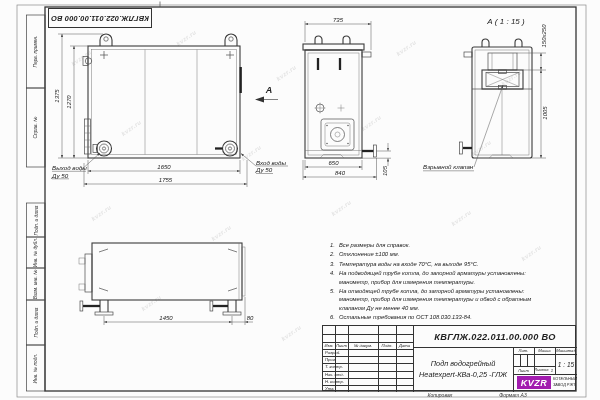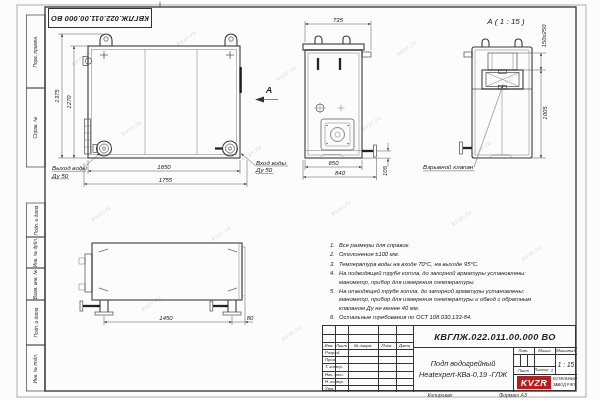--- a/index.html
+++ b/index.html
@@ -29,21 +29,21 @@
   .ntext{flex:1;}
   #tblock{position:absolute;left:322px;top:325px;width:254px;height:66px;border:1.2px solid #333;box-sizing:border-box;}
   #tblock i{position:absolute;background:#333;display:block;}
   #tblock .vl{width:0.7px;}
   #tblock .hl{height:0.7px;}
   .tc{position:absolute;display:flex;align-items:center;justify-content:center;font:italic 4.2px "Liberation Sans",sans-serif;color:#222;white-space:nowrap;}
   .tl{justify-content:flex-start;padding-left:2px;box-sizing:border-box;}
   .docnum{font:italic bold 9.2px "Liberation Sans",sans-serif;letter-spacing:.3px;}
   .pname{flex-direction:column;font:italic 7.3px "Liberation Sans",sans-serif;line-height:1.4;}
   .scale{font:italic 6.5px "Liberation Sans",sans-serif;}
-  .logo{position:absolute;background:#b91c1c;color:#fff;display:flex;align-items:center;justify-content:center;font:italic bold 9px "Liberation Sans",sans-serif;letter-spacing:.5px;}
+  .logo{position:absolute;background:#a21caf;color:#fff;display:flex;align-items:center;justify-content:center;font:italic bold 9px "Liberation Sans",sans-serif;letter-spacing:.5px;}
   .company{position:absolute;display:flex;flex-direction:column;justify-content:center;font:italic 3.8px "Liberation Sans",sans-serif;color:#222;line-height:1.5;}
   .botlab{position:absolute;font:italic 5px "Liberation Sans",sans-serif;color:#333;}
 </style>
 </head>
 <body>
 
 <div class="sheet">
 
   <span class="wm" style="left:70px;top:55px">kvzr.ru</span>
   <span class="wm" style="left:175px;top:35px">kvzr.ru</span>
@@ -311,21 +311,21 @@
     <b class="tc" style="left:73px;top:16px;width:17px;height:7px">Дата</b>
     <b class="tc tl" style="left:0;top:23px;width:25px;height:7.2px">Разраб.</b>
     <b class="tc tl" style="left:0;top:30.2px;width:25px;height:7.2px">Пров.</b>
     <b class="tc tl" style="left:0;top:37.3px;width:25px;height:7.2px">Т. контр.</b>
     <b class="tc tl" style="left:0;top:44.5px;width:25px;height:7.2px">Нач. отд.</b>
     <b class="tc tl" style="left:0;top:51.7px;width:25px;height:7.2px">Н. контр.</b>
     <b class="tc tl" style="left:0;top:58.8px;width:25px;height:7.2px">Утв.</b>
     <b class="tc docnum" style="left:90px;top:0;width:164px;height:21px">КВГЛЖ.022.011.00.000 ВО</b>
     <div class="tc pname" style="left:90px;top:21px;width:100px;height:45px">
       <span>Подп водогрейный</span>
-      <span>Heatexpert-КВа-0,19 -ГЛЖ</span>
+      <span>Heatexpert-КВа-0,25 -ГЛЖ</span>
     </div>
     <b class="tc" style="left:190px;top:21px;width:21px;height:7px">Лит.</b>
     <b class="tc" style="left:211px;top:21px;width:21px;height:7px">Масса</b>
     <b class="tc" style="left:232px;top:21px;width:22px;height:7px">Масштаб</b>
     <b class="tc scale" style="left:232px;top:28px;width:22px;height:20px">1 : 15</b>
     <b class="tc" style="left:190px;top:40px;width:21px;height:8px">Лист</b>
     <b class="tc" style="left:211px;top:40px;width:15px;height:8px;font-size:3.8px">Листов</b>
     <b class="tc" style="left:226px;top:40px;width:6px;height:8px">1</b>
     <div class="logo" style="left:194px;top:50px;width:34px;height:13px">KVZR</div>
     <div class="company" style="left:230px;top:49px;width:24px;height:15px">

